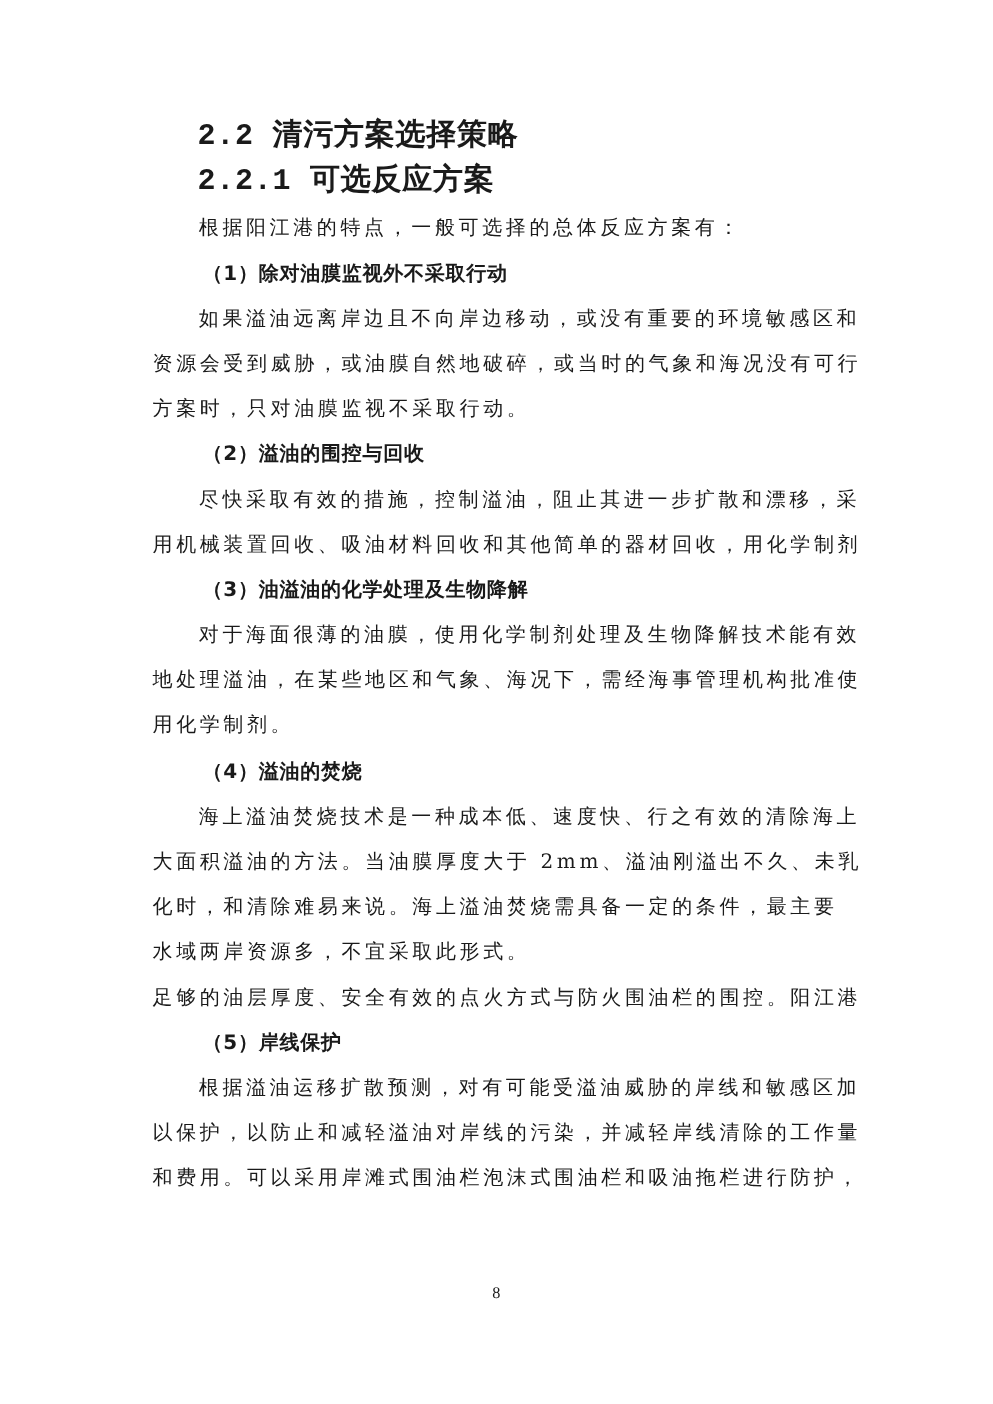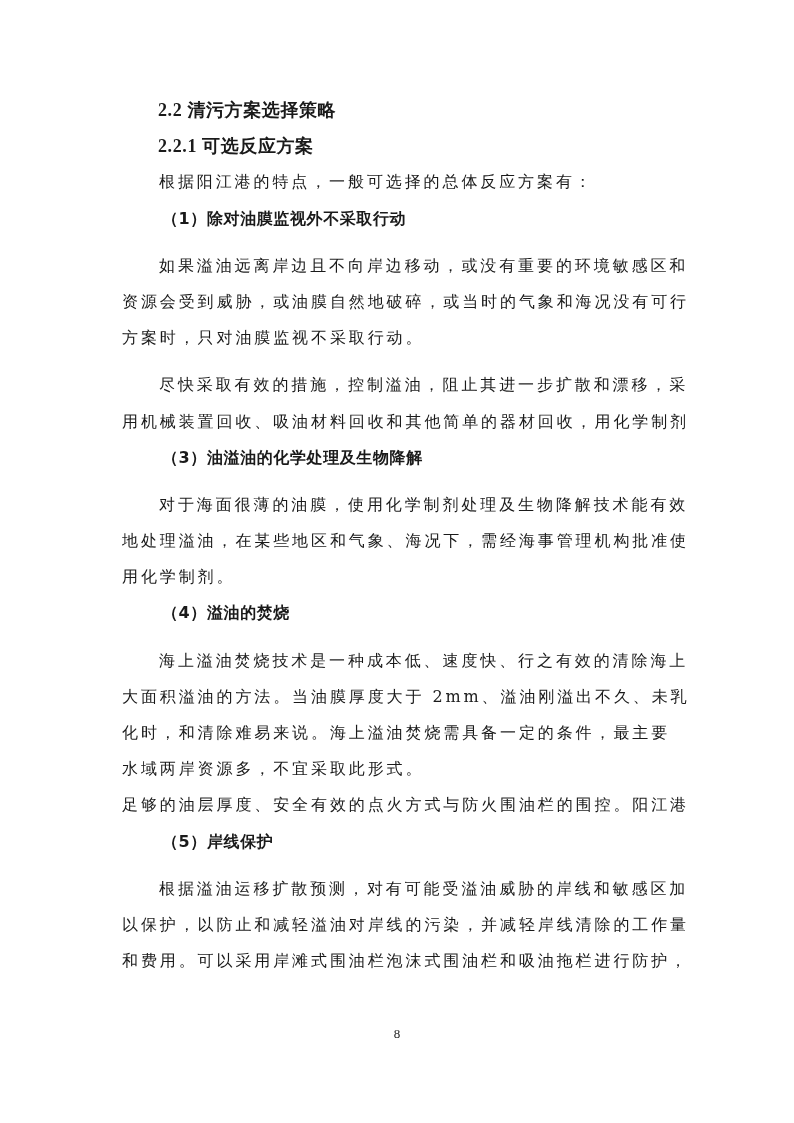--- a/index.html
+++ b/index.html
@@ -1,45 +1,46 @@
 <!DOCTYPE html>
 <html><head>
   <meta charset="utf-8">
   <style>
     html, body { margin: 0; padding: 0; background: #ffffff; }
     body { width: 794px; height: 1123px; position: relative; overflow: hidden;
            font-family: "DejaVu Serif", "Liberation Serif", serif; color: #1a1a1a; }
     .page { position: absolute; left: 122px; top: 92px; width: 551px; }
     .line { height: 36.2px; line-height: 36.2px; font-size: 16px; white-space: nowrap;
             letter-spacing: 2.9px; overflow: visible; }
-    .h2, .h3 { font-family: Liberation Serif, serif; font-weight: bold;
-               letter-spacing: 0.6px; font-size: 18px; }
+    .h2, .h3 { font-family: Liberation Mono, monospace; font-weight: bold;
+               letter-spacing: 0.6px; font-size: 24px; }
     .h2 { padding-left: 36px; }
     .h3 { padding-left: 36px; }
     .item { font-family: "DejaVu Sans", "Liberation Sans", sans-serif; font-weight: bold;
             padding-left: 40px; font-size: 16px; letter-spacing: 0.6px; }
-    .indent { padding-left: 37px; margin-top: 11px; }
+    .indent { padding-left: 37px; }
     .plain { padding-left: 37px; }
     .cont { padding-left: 0; }
     .page-number { position: absolute; left: 0; width: 794px; top: 1026px; text-align: center;
                    font-size: 13px; font-family: "Liberation Serif", serif; }
   </style>
 </head>
 <body>
 
 <div class="page">
   <div class="line h2">2.2 清污方案选择策略</div>
   <div class="line h3">2.2.1 可选反应方案</div>
   <div class="line plain">根据阳江港的特点，一般可选择的总体反应方案有：</div>
 
   <div class="line item">（1）除对油膜监视外不采取行动</div>
   <div class="line indent">如果溢油远离岸边且不向岸边移动，或没有重要的环境敏感区和</div>
   <div class="line cont">资源会受到威胁，或油膜自然地破碎，或当时的气象和海况没有可行</div>
   <div class="line cont">方案时，只对油膜监视不采取行动。</div>
 
+  <div class="line item">（2）溢油的围控与回收</div>
   <div class="line indent">尽快采取有效的措施，控制溢油，阻止其进一步扩散和漂移，采</div>
   <div class="line cont">用机械装置回收、吸油材料回收和其他简单的器材回收，用化学制剂</div>
 
   <div class="line item">（3）油溢油的化学处理及生物降解</div>
   <div class="line indent">对于海面很薄的油膜，使用化学制剂处理及生物降解技术能有效</div>
   <div class="line cont">地处理溢油，在某些地区和气象、海况下，需经海事管理机构批准使</div>
   <div class="line cont">用化学制剂。</div>
 
   <div class="line item">（4）溢油的焚烧</div>
   <div class="line indent">海上溢油焚烧技术是一种成本低、速度快、行之有效的清除海上</div>

